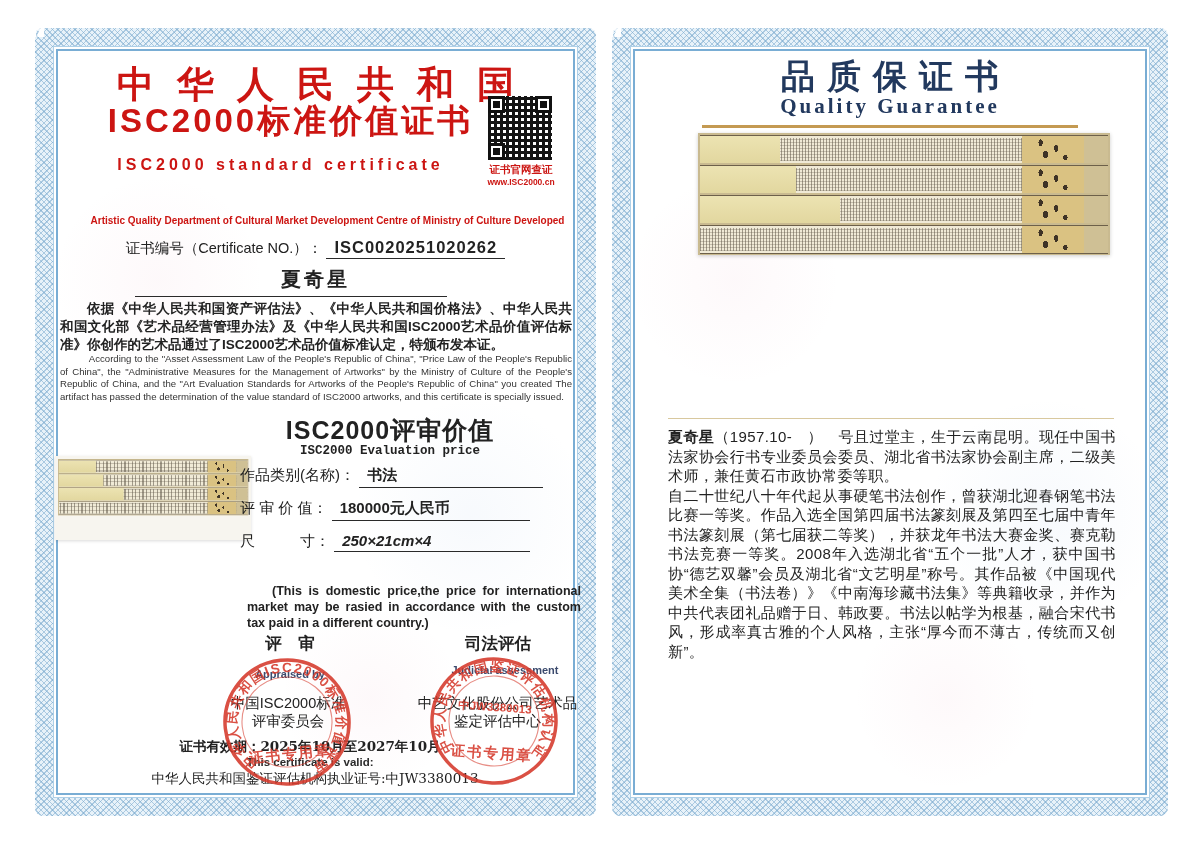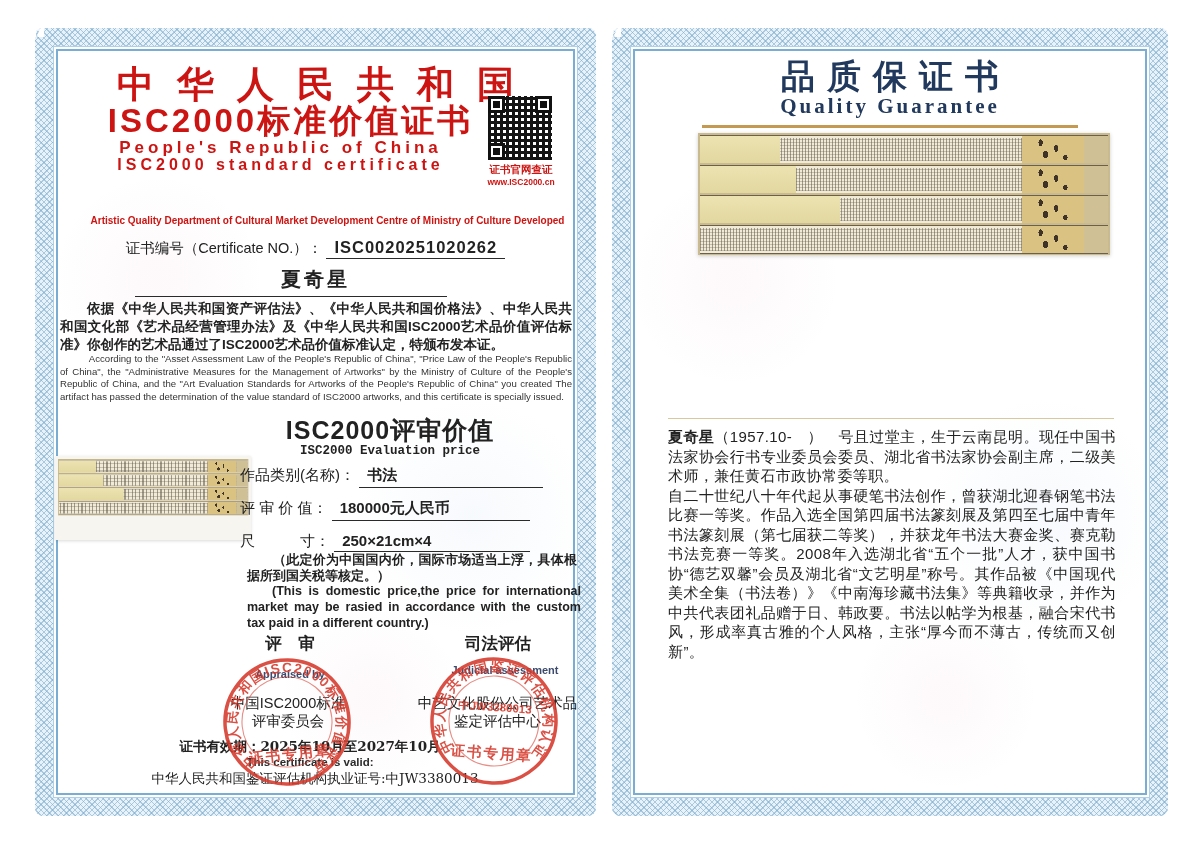--- a/index.html
+++ b/index.html
@@ -81,21 +81,20 @@
 <div class="canvas">
 
   <div class="page" style="left:35px;top:28px;width:561px;height:788px;">
     <div class="band bandv"></div>
     <div class="frame1"></div>
     <div class="frame2"></div>
     <div class="content">
 
       <div class="abs ctr red b" style="left:0;right:0;top:32px;font-size:37px;letter-spacing:23px;margin-right:-23px;">中华人民共和国</div>
       <div class="abs ctr red b" style="left:0;right:50px;top:71px;font-size:33px;letter-spacing:3px;">ISC2000标准价值证书</div>
-      <div class="abs ctr red b" style="left:0;right:70px;top:110px;font-size:17px;letter-spacing:4px;">People's Republic of China</div>
       <div class="abs ctr red b" style="left:0;right:70px;top:128px;font-size:16px;letter-spacing:4px;">ISC2000 standard certificate</div>
 
       <div class="abs" style="left:441px;top:68px;width:90px;">
         <div class="qr" style="margin-left:12px;">
           <i class="tl"></i>
             <i class="tr"></i>
             <i class="bl"></i>
         </div>
         <div class="ctr red b" style="font-size:10.5px;margin-top:3px;width:90px;margin-left:0;">证书官网查证</div>
         <div class="ctr red b" style="font-size:8.5px;width:90px;">www.ISC2000.cn</div>
@@ -149,24 +148,23 @@
       <div class="abs" style="left:205px;top:438px;font-size:15px;">
         <span>作品类别(名称)：</span>
         <span class="uline b" style="width:172px;padding:0 4px 2px 8px;">书法</span>
       </div>
       <div class="abs" style="left:205px;top:471px;font-size:15px;">
         <span>评 审 价 值：</span>
         <span class="uline b" style="width:186px;padding:0 4px 2px 8px;">180000元人民币</span>
       </div>
       <div class="abs" style="left:205px;top:504px;font-size:15px;">
         <span>尺　　　寸：</span>
-        <span class="uline b" style="width:184px;padding:0 4px 2px 8px;">250×21cm×4</span>
-      </div>
-
-      <div class="abs jus b" style="left:212px;top:524px;width:330px;font-size:13px;line-height:1.25;text-indent:2em;">（此定价为中国国内价，国际市场适当上浮，具体根据所到国关税等核定。）</div>
+        <span class="uline b" style="width:184px;padding:0 4px 2px 8px;font-style:italic;">250×21cm×4</span>
+      </div>
+
       <div class="abs jus b" style="left:212px;top:556px;width:334px;font-size:12.5px;line-height:1.27;text-indent:2em;color:#222;">(This is domestic price,the price for international market may be rasied in accordance with the custom tax paid in a different country.)</div>
 
       <div class="abs ctr b" style="left:180px;top:605px;width:150px;font-size:16.5px;">评　审</div>
       <div class="abs ctr b" style="left:388px;top:605px;width:150px;font-size:16.5px;">司法评估</div>
 
       <div class="abs ctr b" style="left:180px;top:640px;width:150px;font-size:11px;color:#3c4b6e;z-index:4;">Appraised by</div>
       <div class="abs ctr b" style="left:390px;top:636px;width:160px;font-size:11px;color:#3c4b6e;z-index:4;">Judicial assessment</div>
 
       <div class="abs ctr" style="left:158px;top:666px;width:190px;font-size:14.5px;z-index:4;">中国ISC2000标准</div>
       <div class="abs ctr" style="left:158px;top:684px;width:190px;font-size:14.5px;z-index:4;">评审委员会</div>

